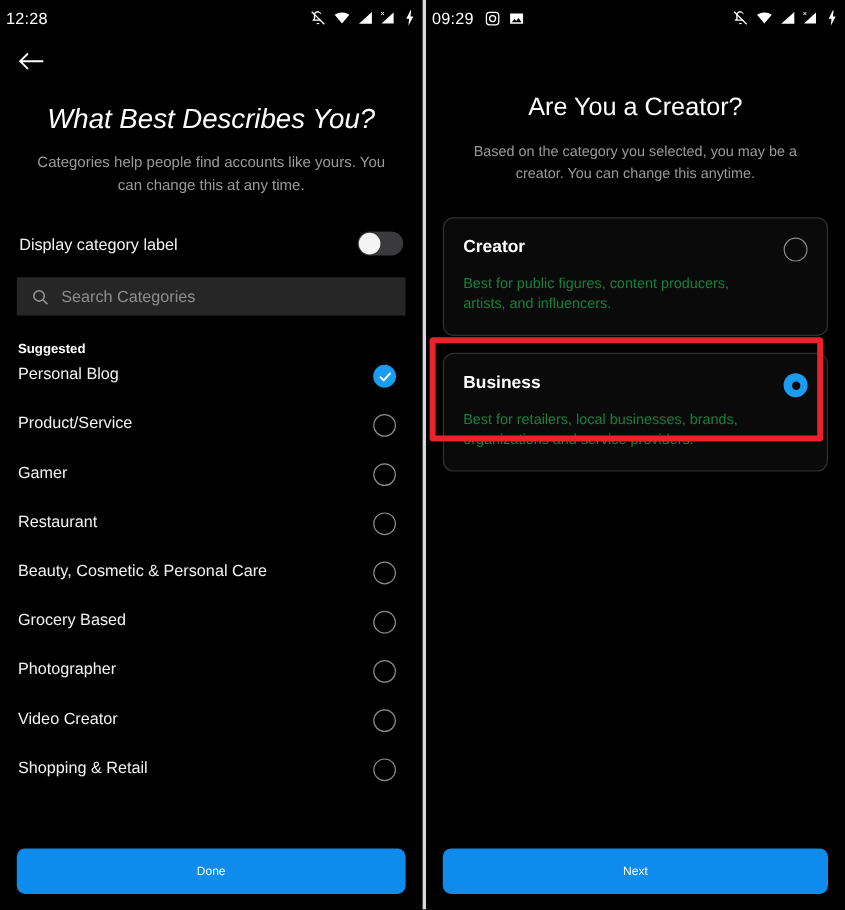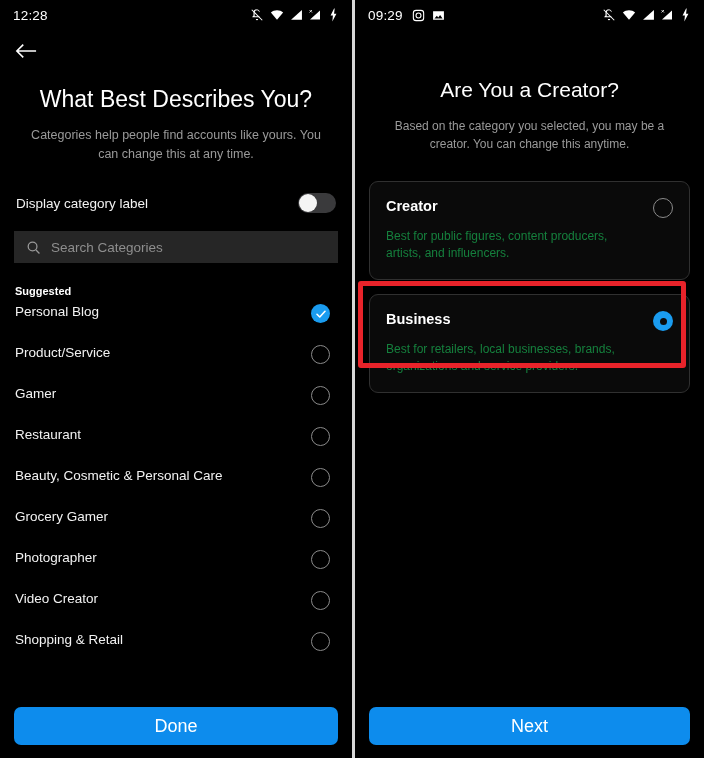--- a/index.html
+++ b/index.html
@@ -19,38 +19,39 @@
   }
   .phone.left  { width: 352px; }
   .divider { width: 3px; height: 758px; background: #d8d8d8; flex: 0 0 3px; }
   .phone.right { width: 349px; }
 
   
   .statusbar {
     height: 30px;
     display: flex;
     align-items: center;
-    padding: 0 13px;
+    padding: 0 5px;
     color: #fff;
   }
   .sb-time { font-size: 13.5px; letter-spacing: .2px; }
   .sb-left-icons { display: flex; align-items: center; gap: 7px; margin-left: 9px; }
   .sb-right { margin-left: auto; display: flex; align-items: center; gap: 6px; }
   .sb-icon { display: block; }
 
   
   .backbar { height: 42px; display: flex; align-items: center; padding-left: 15px; }
   .back-arrow { cursor: pointer; }
 
   .title {
     text-align: center;
     color: #fff;
     font-size: 23px;
     font-weight: 400;
     margin-top: 14px;
+    font-style: italic;
   }
   .subtitle {
     text-align: center;
     color: #9a9a9a;
     font-size: 12.5px;
     line-height: 19px;
     margin: 13px auto 0;
     width: 290px;
   }
 
@@ -133,21 +134,21 @@
   .cta-wrap {
     position: absolute;
     left: 0; right: 0; bottom: 13px;
     padding: 0 14px;
   }
   .cta {
     height: 38px;
     background: #0d8ced;
     border-radius: 7px;
     color: #fff;
-    font-size: 18px;
+    font-size: 10px;
     display: flex;
     align-items: center;
     justify-content: center;
     cursor: pointer;
     border: 0;
     width: 100%;
     font-family: "Liberation Sans", sans-serif;
   }
 
   
@@ -294,21 +295,21 @@
         <span class="cat-label">Restaurant</span>
         <span class="radio"></span>
       </div>
 
       <div class="cat-row">
         <span class="cat-label">Beauty, Cosmetic &amp; Personal Care</span>
         <span class="radio"></span>
       </div>
 
       <div class="cat-row">
-        <span class="cat-label">Grocery Gamer</span>
+        <span class="cat-label">Grocery Based</span>
         <span class="radio"></span>
       </div>
 
       <div class="cat-row">
         <span class="cat-label">Photographer</span>
         <span class="radio"></span>
       </div>
 
       <div class="cat-row">
         <span class="cat-label">Video Creator</span>

